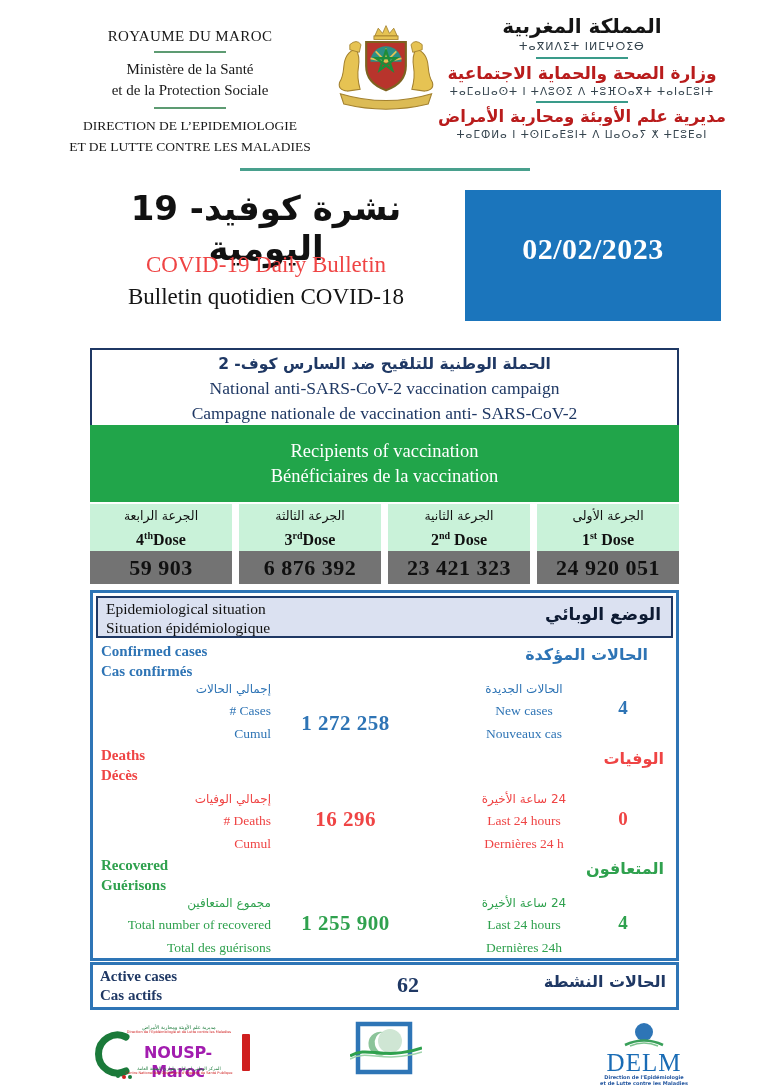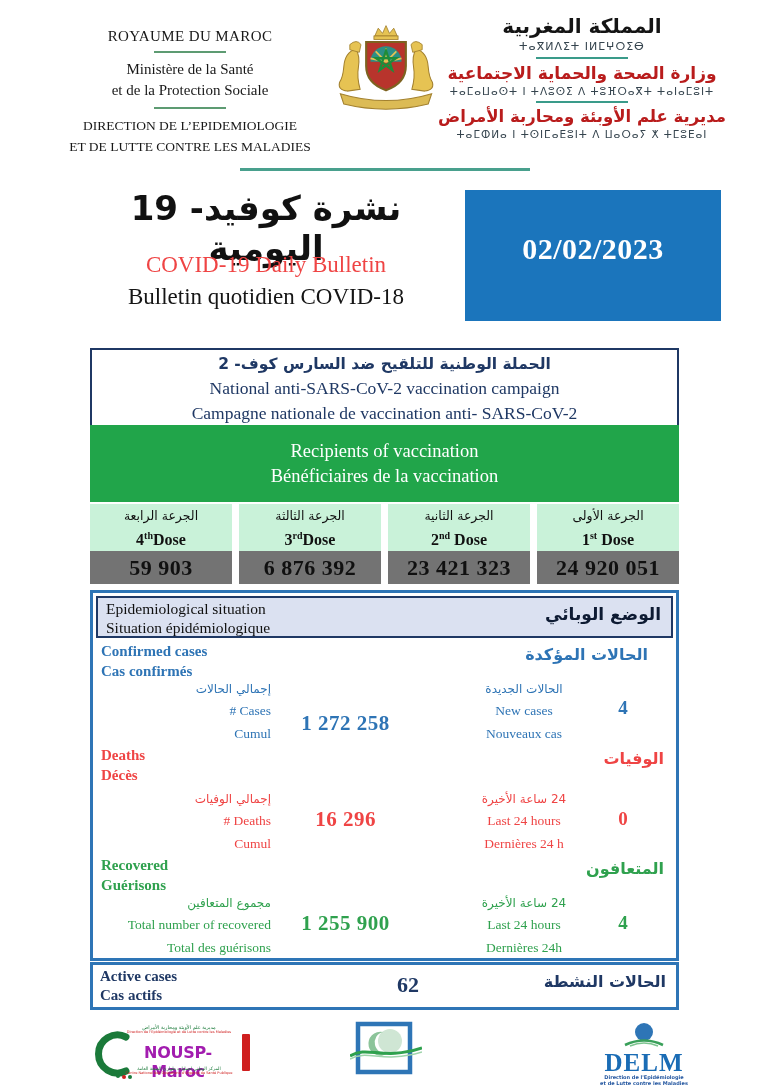--- a/index.html
+++ b/index.html
@@ -76,21 +76,21 @@
   
   .nousp{left:92px;top:1022px;width:168px;height:60px;}
   .nousp .tiny{position:absolute;left:28px;width:118px;text-align:center;font-family:"DejaVu Sans",sans-serif;}
   .nousp .t-ar{font-size:5px;color:#1b7a3a;}
   .nousp .t-fr{font-size:3.5px;color:#cf1f1f;}
   .nousp .name{position:absolute;left:26px;top:21px;width:120px;text-align:center;
                font-family:"DejaVu Sans",sans-serif;font-size:16px;font-weight:bold;color:#a21caf;letter-spacing:-.3px;}
   .nousp .bar{position:absolute;left:150px;top:12px;width:8px;height:37px;background:#cf1f1f;border-radius:1px;}
   .mohlogo{left:350px;top:1020px;width:72px;height:64px;}
   .delm{left:596px;top:1022px;width:96px;text-align:center;}
-  .delm .name{font-size:25px;font-weight:bold;color:#1a6cb5;letter-spacing:1px;line-height:22px;}
+  .delm .name{font-size:25px;font-weight:normal;color:#1a6cb5;letter-spacing:1px;line-height:22px;}
   .delm .sub{font-size:5px;font-weight:bold;color:#2457a0;font-family:"DejaVu Sans",sans-serif;line-height:6px;}
 </style>
 </head>
 <body>
 
 <div class="abs hdr-left ctr">
   <div class="l1">ROYAUME DU MAROC</div>
   <div class="hr-green" style="width:72px;"></div>
   <div class="l2">Ministère de la Santé</div>
   <div class="l2">et de la Protection Sociale</div>

